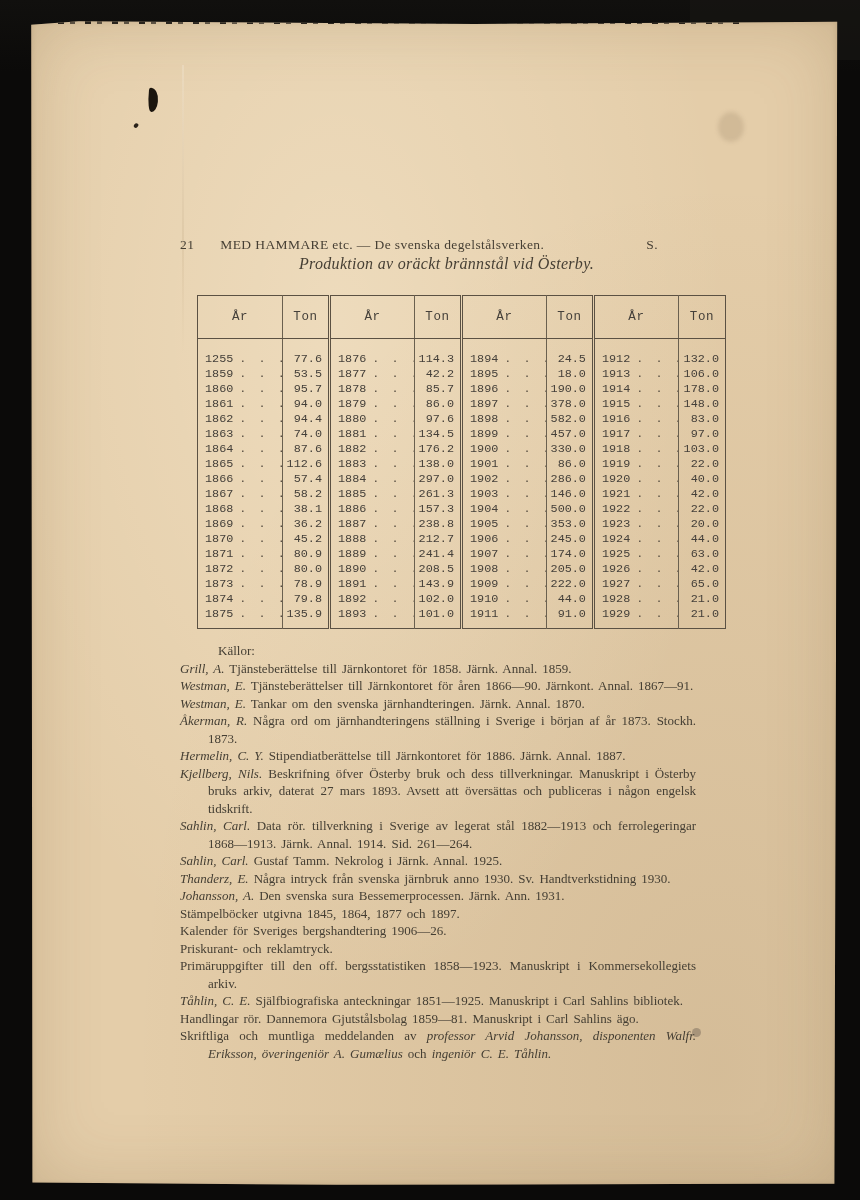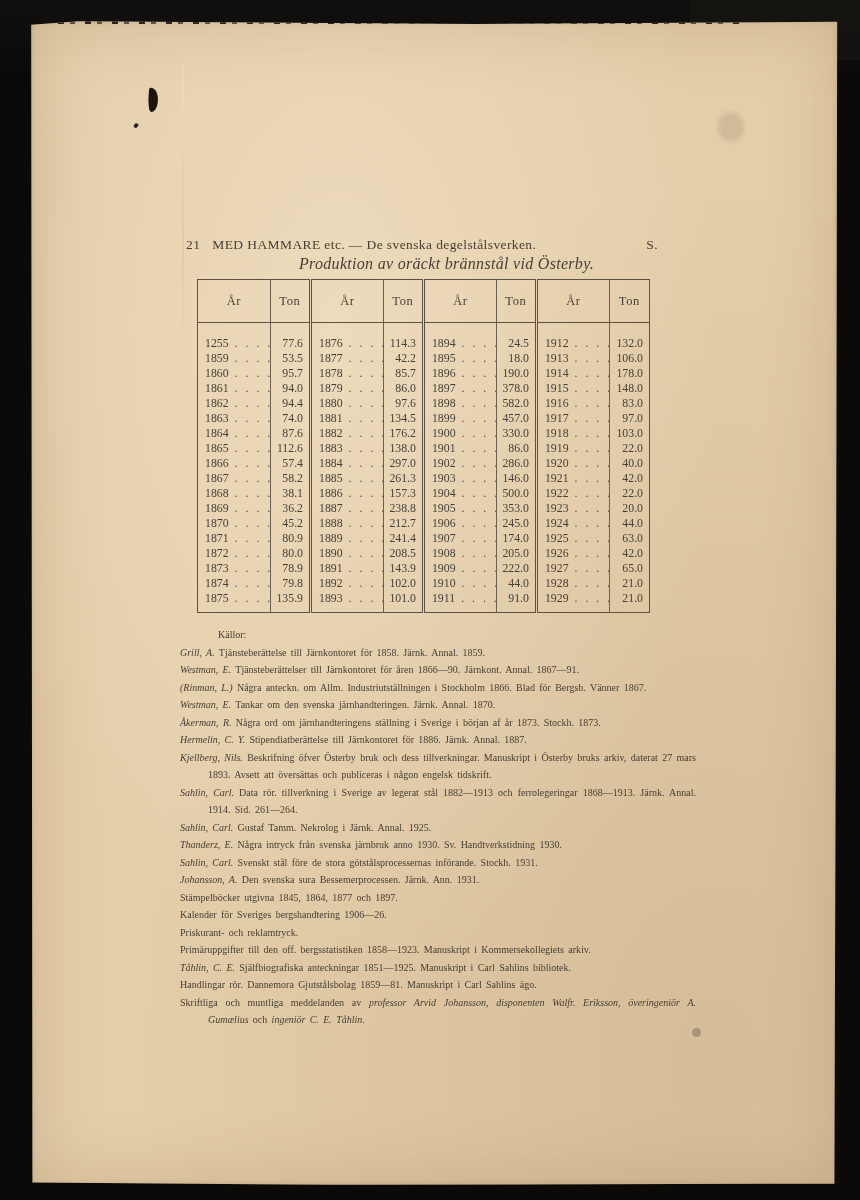--- a/index.html
+++ b/index.html
@@ -45,48 +45,48 @@
     background:#2a221a; border-radius:60% 40% 50% 50%; transform:rotate(40deg); }
   .stain { position:absolute; left:662px; top:1008px; width:9px; height:9px;
     background:rgba(110,98,84,.45); border-radius:50%; filter:blur(.5px); }
   .stain2 { position:absolute; left:688px; top:92px; width:26px; height:30px;
     background:rgba(120,100,70,.18); border-radius:50%; filter:blur(2px); }
 
   .content { position:absolute; left:150px; top:216px; width:516px; color:#463f34; }
 
   .headline { display:flex; align-items:baseline; font-size:13.5px; line-height:17px;
     letter-spacing:.4px; }
-  .headline .pnum { margin-left:6px; }
-  .headline .title { margin-left:12px; }
+  .headline .pnum { }
+  .headline .title { margin-left:26px; }
   .headline .sig { margin-left:auto; padding-right:38px; }
 
   .subtitle { font-style:italic; text-align:center; font-size:16px; line-height:18px;
     margin:2px 30px 0 47px; letter-spacing:.3px; }
 
-  table.prod { border-collapse:collapse; table-layout:fixed; width:453px;
-    margin:6px 0 0 17px; color:#45403a; }
+  table.prod { border-collapse:collapse; table-layout:fixed; width:529px;
+    margin:22px 0 0 17px; color:#45403a;font-family:Liberation Mono, monospace; }
   table.prod col.c-year { width:16.1%; }
   table.prod col.c-ton  { width:8.9%; }
   table.prod th {
     height:40px; font-weight:normal; font-size:12.5px; letter-spacing:.6px;
     border-bottom:1.2px solid #5b5143; text-align:center; vertical-align:middle;
   }
   table.prod, table.prod th, table.prod td { border-color:#5b5143; }
   table.prod { border:1.3px solid #5b5143; }
   table.prod .v-single { border-left:1px solid #6a604f; }
   table.prod .v-double { border-left:3px double #5b5143; }
   table.prod td { font-size:11.8px; line-height:15px; height:15px; padding:0;
     white-space:nowrap; overflow:hidden; }
   table.prod tbody tr:first-child td { padding-top:13px; }
   table.prod tbody tr:last-child td { padding-bottom:6px; }
   table.prod td.yr { text-align:left; padding-left:7px; }
   table.prod td.ton { text-align:right; padding-right:6px; }
   table.prod td .dots { margin-left:6px; letter-spacing:2.5px; color:#55globals4c40; color:#554c40; }
 
-  .sources { margin-top:13px; font-size:10px; line-height:17.5px; text-align:justify;
+  .sources { margin-top:13px; font-size:13px; line-height:17.5px; text-align:justify;
     word-spacing:1.8px; color:#443e33; }
   .sources-heading { margin-left:38px; }
   .src { margin:0; padding-left:28px; text-indent:-28px; }
   .src .it { font-style:italic; }
 </style>
 </head>
 <body>
 
 <div class="scan">
   <div class="paper">
@@ -311,29 +311,27 @@
               <td class="ton v-single">21.0</td>
             </tr>
           </tbody>
       </table>
 
       <div class="sources">
         <div class="sources-heading">Källor:</div>
         <div id="sources-list">
             <p class="src"><span class="it">Grill, A.</span><span> Tjänsteberättelse till Järnkontoret för 1858.  Järnk. Annal. 1859.</span></p>
             <p class="src"><span class="it">Westman, E.</span><span> Tjänsteberättelser till Järnkontoret för åren 1866—90.  Järnkont. Annal. 1867—91.</span></p>
-            <p class="src"><span class="it">(Rinman, L.)</span><span> Några anteckn. om Allm. Industriutställningen i Stockholm 1866.  Blad för Bergsh. Vänner 1867.</span></p>
             <p class="src"><span class="it">Westman, E.</span><span> Tankar om den svenska järnhandteringen.  Järnk. Annal. 1870.</span></p>
             <p class="src"><span class="it">Åkerman, R.</span><span> Några ord om järnhandteringens ställning i Sverige i början af år 1873.  Stockh. 1873.</span></p>
             <p class="src"><span class="it">Hermelin, C. Y.</span><span> Stipendiatberättelse till Järnkontoret för 1886.  Järnk. Annal. 1887.</span></p>
             <p class="src"><span class="it">Kjellberg, Nils.</span><span> Beskrifning öfver Österby bruk och dess tillverkningar.  Manuskript i Österby bruks arkiv, daterat 27 mars 1893.  Avsett att översättas och publiceras i någon engelsk tidskrift.</span></p>
             <p class="src"><span class="it">Sahlin, Carl.</span><span> Data rör. tillverkning i Sverige av legerat stål 1882—1913 och ferrolegeringar 1868—1913.  Järnk. Annal. 1914.  Sid. 261—264.</span></p>
             <p class="src"><span class="it">Sahlin, Carl.</span><span> Gustaf Tamm.  Nekrolog i Järnk. Annal. 1925.</span></p>
             <p class="src"><span class="it">Thanderz, E.</span><span> Några intryck från svenska järnbruk anno 1930.  Sv. Handtverkstidning 1930.</span></p>
-            <p class="src"><span class="it">Sahlin, Carl.</span><span> Svenskt stål före de stora götstålsprocessernas införande.  Stockh. 1931.</span></p>
             <p class="src"><span class="it">Johansson, A.</span><span> Den svenska sura Bessemerprocessen.  Järnk. Ann. 1931.</span></p>
             <p class="src"><span>Stämpelböcker utgivna 1845, 1864, 1877 och 1897.</span></p>
             <p class="src"><span>Kalender för Sveriges bergshandtering 1906—26.</span></p>
             <p class="src"><span>Priskurant- och reklamtryck.</span></p>
             <p class="src"><span>Primäruppgifter till den off. bergsstatistiken 1858—1923.  Manuskript i Kommersekollegiets arkiv.</span></p>
             <p class="src"><span class="it">Tåhlin, C. E.</span><span> Själfbiografiska anteckningar 1851—1925.  Manuskript i Carl Sahlins bibliotek.</span></p>
             <p class="src"><span>Handlingar rör. Dannemora Gjutstålsbolag 1859—81.  Manuskript i Carl Sahlins ägo.</span></p>
             <p class="src"><span>Skriftliga och muntliga meddelanden av </span><span class="it">professor Arvid Johansson, disponenten Walfr. Eriksson, överingeniör A. Gumælius</span><span> och </span><span class="it">ingeniör C. E. Tåhlin.</span></p>
           </div>
       </div>

